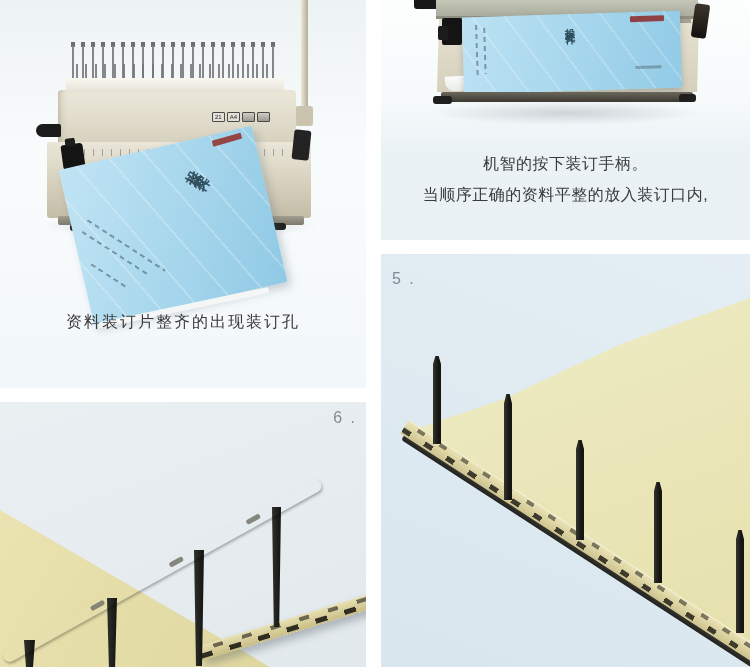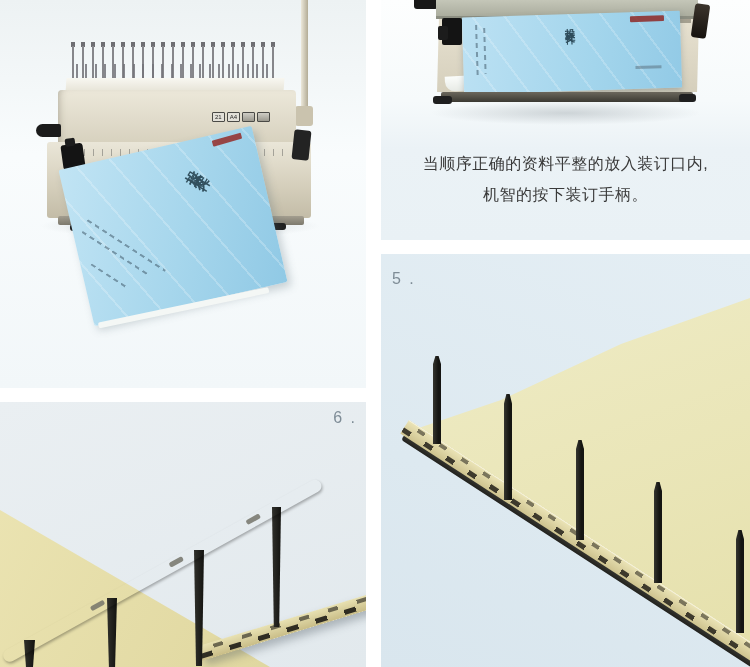--- a/index.html
+++ b/index.html
@@ -197,20 +197,21 @@
     <div class="tl-base"></div>
     <div class="foot tl-foot-l"></div>
     <div class="foot tl-foot-r"></div>
     <div class="tl-book">
       <div class="tl-book-logo"></div>
       <div class="tl-book-title">投标文件</div>
       <div class="fineprint tl-fp1"></div>
       <div class="fineprint tl-fp2"></div>
       <div class="fineprint tl-fp3"></div>
     </div>
+    <div class="tl-caption">资料装订片整齐的出现装订孔</div>
   </div>
 
   <div id="panel-tr" class="panel">
     <div class="tr-top-knob"></div>
     <div class="tr-top-band"></div>
     <div class="tr-top-edge"></div>
     <div class="tr-shadow"></div>
     <div class="tr-front"></div>
     <div class="tr-slot"></div>
     <div class="tr-pages"></div>
@@ -220,22 +221,22 @@
       <div class="fineprint tr-fp1"></div>
       <div class="fineprint tr-fp2"></div>
       <div class="tr-small-right"></div>
     </div>
     <div class="tr-clamp"></div>
     <div class="tr-handle"></div>
     <div class="tr-base"></div>
     <div class="foot tr-foot-l"></div>
     <div class="foot tr-foot-r"></div>
     <div class="tr-caption">
+      <div>机智的按下装订手柄。</div>
       <div>当顺序正确的资料平整的放入装订口内,</div>
-      <div>机智的按下装订手柄。</div>
     </div>
   </div>
 
   <div id="panel-br" class="panel">
     <div class="br-paper"></div>
     <div class="br-spine"></div>
     <div class="br-strip"></div>
     <div class="pin5 br-p1"></div>
     <div class="pin5 br-p2"></div>
     <div class="pin5 br-p3"></div>

